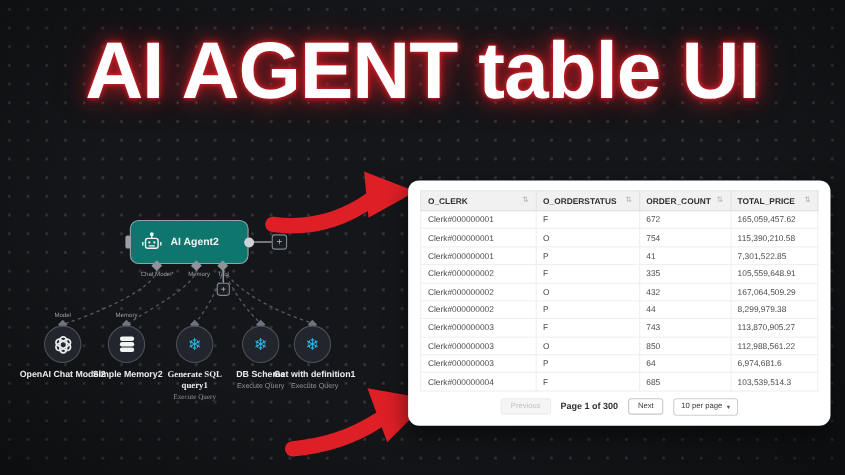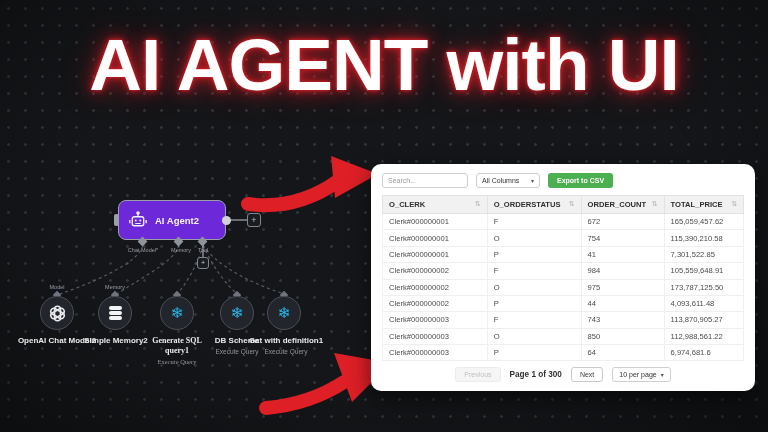--- a/index.html
+++ b/index.html
@@ -22,21 +22,21 @@
     text-shadow:0 0 3px #d51f27,0 0 7px #d51f27,0 0 18px rgba(213,31,39,.75),0 0 34px rgba(213,31,39,.45);
   }
 
   
   .wires,.arrows{position:absolute;inset:0;pointer-events:none;}
   .wires{z-index:2;}
   .arrows{z-index:3;}
 
   .agent-node{
     position:absolute;left:118px;top:200px;width:108px;height:40px;z-index:4;
-    background:#6d28d9;border:1.5px solid #9ba0a8;border-radius:8px;
+    background:#0f766e;border:1.5px solid #9ba0a8;border-radius:8px;
     display:flex;align-items:center;gap:7px;padding-left:9px;box-sizing:border-box;
     color:#f2f3f5;font-size:9.5px;font-weight:bold;
   }
   .agent-node .in-port{position:absolute;left:-5px;top:13px;width:5px;height:12px;background:#9ba0a8;border-radius:2px;}
   .agent-node .out-port{position:absolute;right:-6px;top:15px;width:9px;height:9px;background:#cfd2d8;border-radius:50%;}
 
   .diamond{position:absolute;width:7px;height:7px;background:#8f939b;transform:rotate(45deg);z-index:4;}
   .mini-diamond{position:absolute;width:6px;height:6px;background:#70747c;transform:rotate(45deg);z-index:4;}
   .port-label{position:absolute;width:44px;text-align:center;font-size:5.5px;color:#9a9ea6;z-index:4;}
 
@@ -103,21 +103,21 @@
   .pager .prev{background:#f5f5f5;border:1px solid #ececec;color:#c0c0c0;border-radius:3px;font-size:7px;padding:3px 8px;}
   .pager .status{font-size:8.2px;color:#2f2f2f;font-weight:bold;}
   .pager .next{background:#fff;border:1px solid #c9c9c9;color:#3d3d3d;border-radius:3px;font-size:7px;padding:3px 8px;font-family:"Liberation Sans",sans-serif;}
   .pager .size-select{padding:3px 6px;height:auto;font-size:7px;}
 </style>
 </head>
 <body>
 
 <div class="vignette"></div>
 
-<div class="headline">AI AGENT with UI</div>
+<div class="headline">AI AGENT table UI</div>
 
 <svg class="wires" width="768" height="432" viewBox="0 0 768 432">
   <g stroke="#565a62" stroke-width="1.2" fill="none" stroke-dasharray="3,3">
     <path d="M143,245 C140,262 95,282 60,294"></path>
     <path d="M179,245 C176,262 130,284 117,294"></path>
     <path d="M203,245 C198,264 186,284 178,293"></path>
     <path d="M203,245 C212,266 226,284 236,293"></path>
     <path d="M203,245 C218,268 258,286 282,293"></path>
   </g>
   <g stroke="#8f939b" stroke-width="1.4" fill="none">
@@ -216,28 +216,20 @@
 <div class="node-label" style="left:237px;top:336px;">
   <span>DB Schema</span>
   <span class="sub">Execute Query</span>
 </div>
 <div class="node-label" style="left:286px;top:336px;">
   <span>Get with definition1</span>
   <span class="sub">Execute Query</span>
 </div>
 
 <div class="panel">
-  <div class="toolbar">
-    <input class="search-input" type="text" placeholder="Search..." style="">
-    <div class="select col-select">
-      <span>All Columns</span>
-      <span class="chev">▾</span>
-    </div>
-    <button class="export-btn">Export to CSV</button>
-  </div>
 
   <table>
     <colgroup>
         <col class="c1">
         <col class="c2">
         <col class="c3">
         <col class="c4">
       </colgroup>
     <thead>
       <tr>
@@ -262,52 +254,58 @@
         </tr>
       <tr>
           <td>Clerk#000000001</td>
           <td>P</td>
           <td>41</td>
           <td>7,301,522.85</td>
         </tr>
       <tr>
           <td>Clerk#000000002</td>
           <td>F</td>
-          <td>984</td>
+          <td>335</td>
           <td>105,559,648.91</td>
         </tr>
       <tr>
           <td>Clerk#000000002</td>
           <td>O</td>
-          <td>975</td>
-          <td>173,787,125.50</td>
+          <td>432</td>
+          <td>167,064,509.29</td>
         </tr>
       <tr>
           <td>Clerk#000000002</td>
           <td>P</td>
           <td>44</td>
-          <td>4,093,611.48</td>
+          <td>8,299,979.38</td>
         </tr>
       <tr>
           <td>Clerk#000000003</td>
           <td>F</td>
           <td>743</td>
           <td>113,870,905.27</td>
         </tr>
       <tr>
           <td>Clerk#000000003</td>
           <td>O</td>
           <td>850</td>
           <td>112,988,561.22</td>
         </tr>
       <tr>
           <td>Clerk#000000003</td>
           <td>P</td>
           <td>64</td>
           <td>6,974,681.6</td>
+        </tr>
+      <tr>
+          <td>Clerk#000000004</td>
+          <td>F</td>
+          <td>685</td>
+          <td>103,539,514.3</td>
         </tr>
     </tbody>
   </table>
 
   <div class="pager">
     <span class="prev">Previous</span>
     <span class="status">Page 1 of 300</span>
     <button class="next">Next</button>
     <div class="select size-select">
       <span>10 per page</span>

